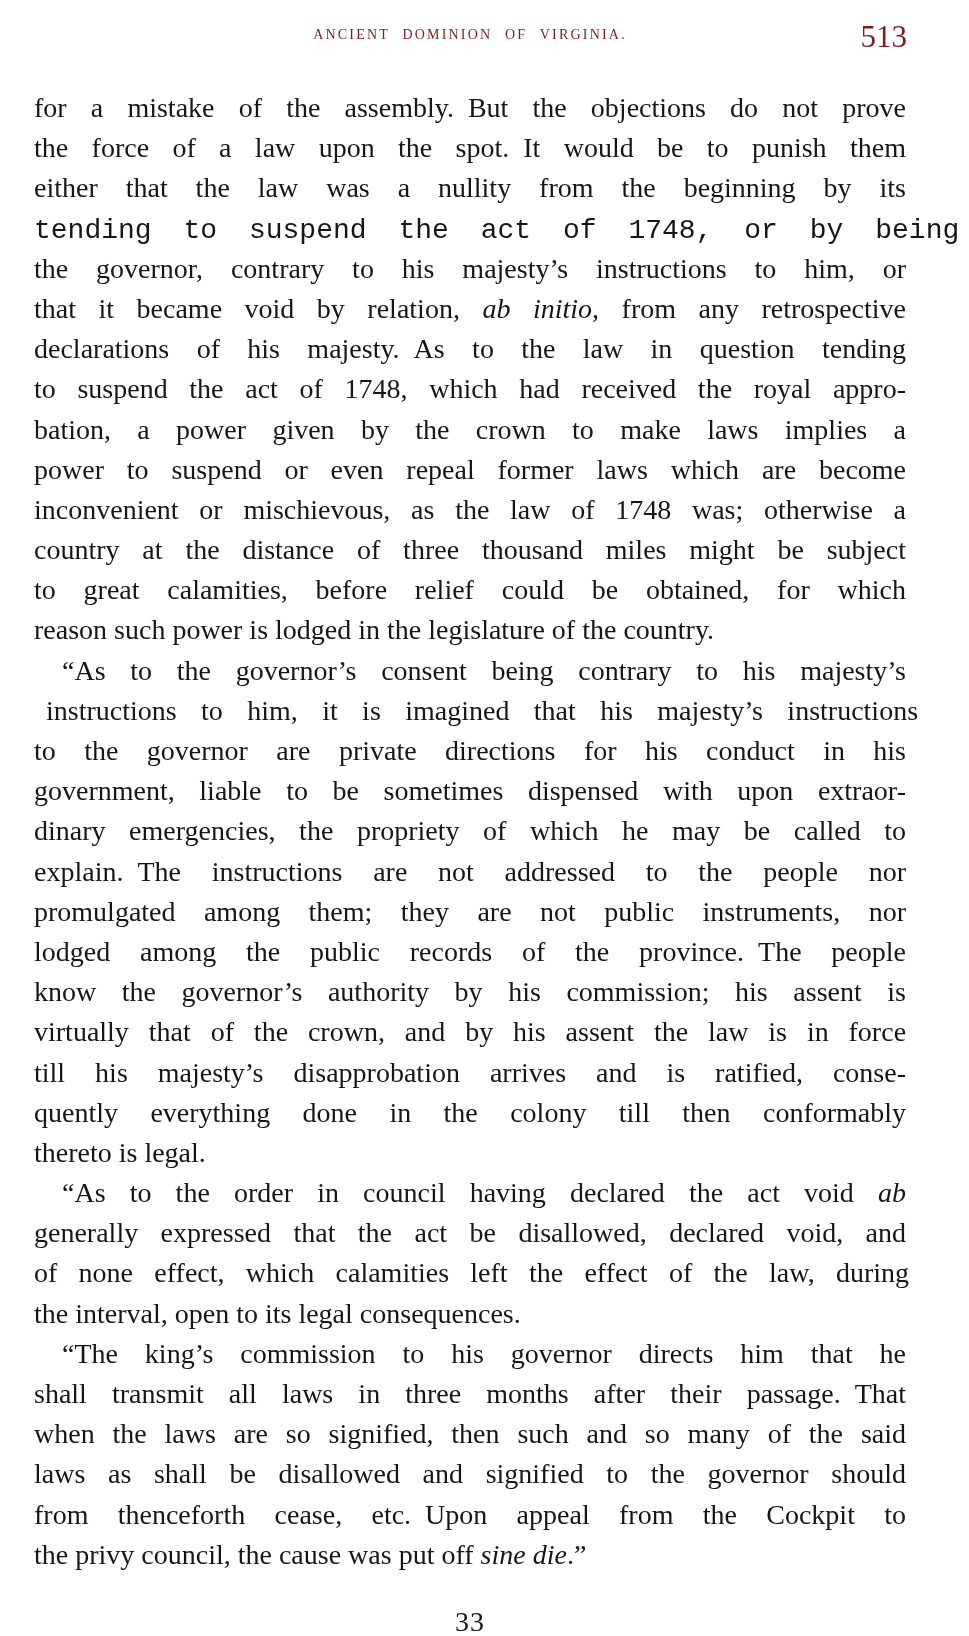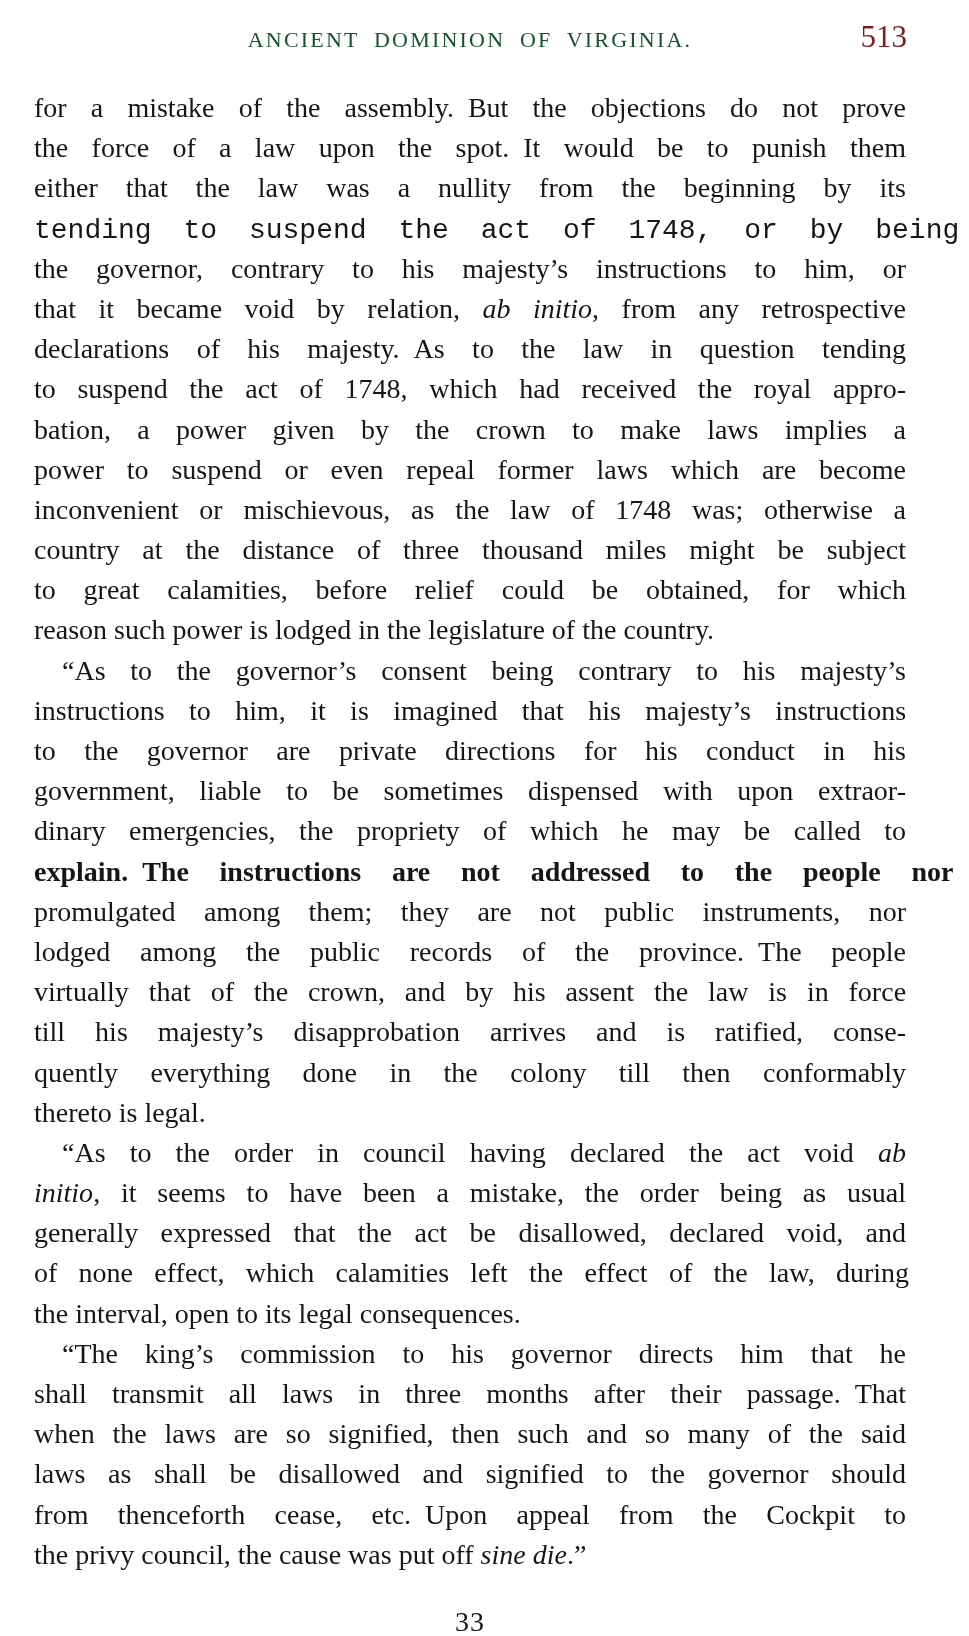--- a/index.html
+++ b/index.html
@@ -11,25 +11,25 @@
     overflow: hidden;
     font-family: "Liberation Serif", "DejaVu Serif", serif;
     color: #161616;
   }
   .running-head {
     position: absolute;
     top: 27px;
     left: 34px;
     width: 872px;
     text-align: center;
-    font-size: 22px;
+    font-size: 14px;
     letter-spacing: 2.2px;
     word-spacing: 7px;
     white-space: nowrap;
-    color: #14532d;
+    color: #7f1d1d;
   }
   .page-number {
     position: absolute;
     top: 19px;
     right: 62px;
     font-size: 31px;
     color: #7f1d1d;
   }
   .body-text {
     position: absolute;
@@ -71,33 +71,33 @@
       <div class="textline"><span style="word-spacing: 15.51px;"><span>that it became void by relation, </span><span class="it">ab initio</span><span>, from any retrospective</span></span></div>
       <div class="textline"><span style="word-spacing: 20.36px;"><span>declarations of his majesty. As to the law in question tending</span></span></div>
       <div class="textline"><span style="word-spacing: 14.67px;"><span>to suspend the act of 1748, which had received the royal appro-</span></span></div>
       <div class="textline"><span style="word-spacing: 19.33px;"><span>bation, a power given by the crown to make laws implies a</span></span></div>
       <div class="textline"><span style="word-spacing: 15.83px;"><span>power to suspend or even repeal former laws which are become</span></span></div>
       <div class="textline"><span style="word-spacing: 13.72px;"><span>inconvenient or mischievous, as the law of 1748 was; otherwise a</span></span></div>
       <div class="textline"><span style="word-spacing: 15.82px;"><span>country at the distance of three thousand miles might be subject</span></span></div>
       <div class="textline"><span style="word-spacing: 20.78px;"><span>to great calamities, before relief could be obtained, for which</span></span></div>
       <div class="textline para-end"><span><span>reason such power is lodged in the legislature of the country.</span></span></div>
       <div class="textline indent"><span style="word-spacing: 17.71px;"><span>“As to the governor’s consent being contrary to his majesty’s</span></span></div>
-      <div class="textline"><span style="word-spacing: 17.39px;"><span>instructions to him, it is imagined that his majesty’s instructions</span></span></div>
+      <div class="textline"><span style="word-spacing: 17.39px; margin-left: 12px;"><span>instructions to him, it is imagined that his majesty’s instructions</span></span></div>
       <div class="textline"><span style="word-spacing: 21.42px;"><span>to the governor are private directions for his conduct in his</span></span></div>
       <div class="textline"><span style="word-spacing: 17.6px;"><span>government, liable to be sometimes dispensed with upon extraor-</span></span></div>
       <div class="textline"><span style="word-spacing: 16.58px;"><span>dinary emergencies, the propriety of which he may be called to</span></span></div>
-      <div class="textline"><span style="word-spacing: 23.76px; font-weight: bold;"><span>explain. The instructions are not addressed to the people nor</span></span></div>
+      <div class="textline"><span style="word-spacing: 23.76px;"><span>explain. The instructions are not addressed to the people nor</span></span></div>
       <div class="textline"><span style="word-spacing: 21.42px;"><span>promulgated among them; they are not public instruments, nor</span></span></div>
       <div class="textline"><span style="word-spacing: 22.79px;"><span>lodged among the public records of the province. The people</span></span></div>
+      <div class="textline"><span style="word-spacing: 18.57px;"><span>know the governor’s authority by his commission; his assent is</span></span></div>
       <div class="textline"><span style="word-spacing: 12.89px;"><span>virtually that of the crown, and by his assent the law is in force</span></span></div>
       <div class="textline"><span style="word-spacing: 22.98px;"><span>till his majesty’s disapprobation arrives and is ratified, conse-</span></span></div>
       <div class="textline"><span style="word-spacing: 25.41px;"><span>quently everything done in the colony till then conformably</span></span></div>
       <div class="textline para-end"><span><span>thereto is legal.</span></span></div>
       <div class="textline indent"><span style="word-spacing: 17.14px;"><span>“As to the order in council having declared the act void </span><span class="it">ab</span></span></div>
-      <div class="textline"><span style="word-spacing: 13.83px;"><span class="it">initio</span><span>, it seems to have been a mistake, the order being as usual</span></span></div>
       <div class="textline"><span style="word-spacing: 15.43px;"><span>generally expressed that the act be disallowed, declared void, and</span></span></div>
       <div class="textline"><span style="word-spacing: 14.29px;"><span>of none effect, which calamities left the effect of the law, during</span></span></div>
       <div class="textline para-end"><span><span>the interval, open to its legal consequences.</span></span></div>
       <div class="textline indent"><span style="word-spacing: 19.9px;"><span>“The king’s commission to his governor directs him that he</span></span></div>
       <div class="textline"><span style="word-spacing: 18.1px;"><span>shall transmit all laws in three months after their passage. That</span></span></div>
       <div class="textline"><span style="word-spacing: 10.85px;"><span>when the laws are so signified, then such and so many of the said</span></span></div>
       <div class="textline"><span style="word-spacing: 15.66px;"><span>laws as shall be disallowed and signified to the governor should</span></span></div>
       <div class="textline"><span style="word-spacing: 22.31px;"><span>from thenceforth cease, etc. Upon appeal from the Cockpit to</span></span></div>
       <div class="textline para-end"><span><span>the privy council, the cause was put off </span><span class="it">sine die</span><span>.”</span></span></div>
     </div>

